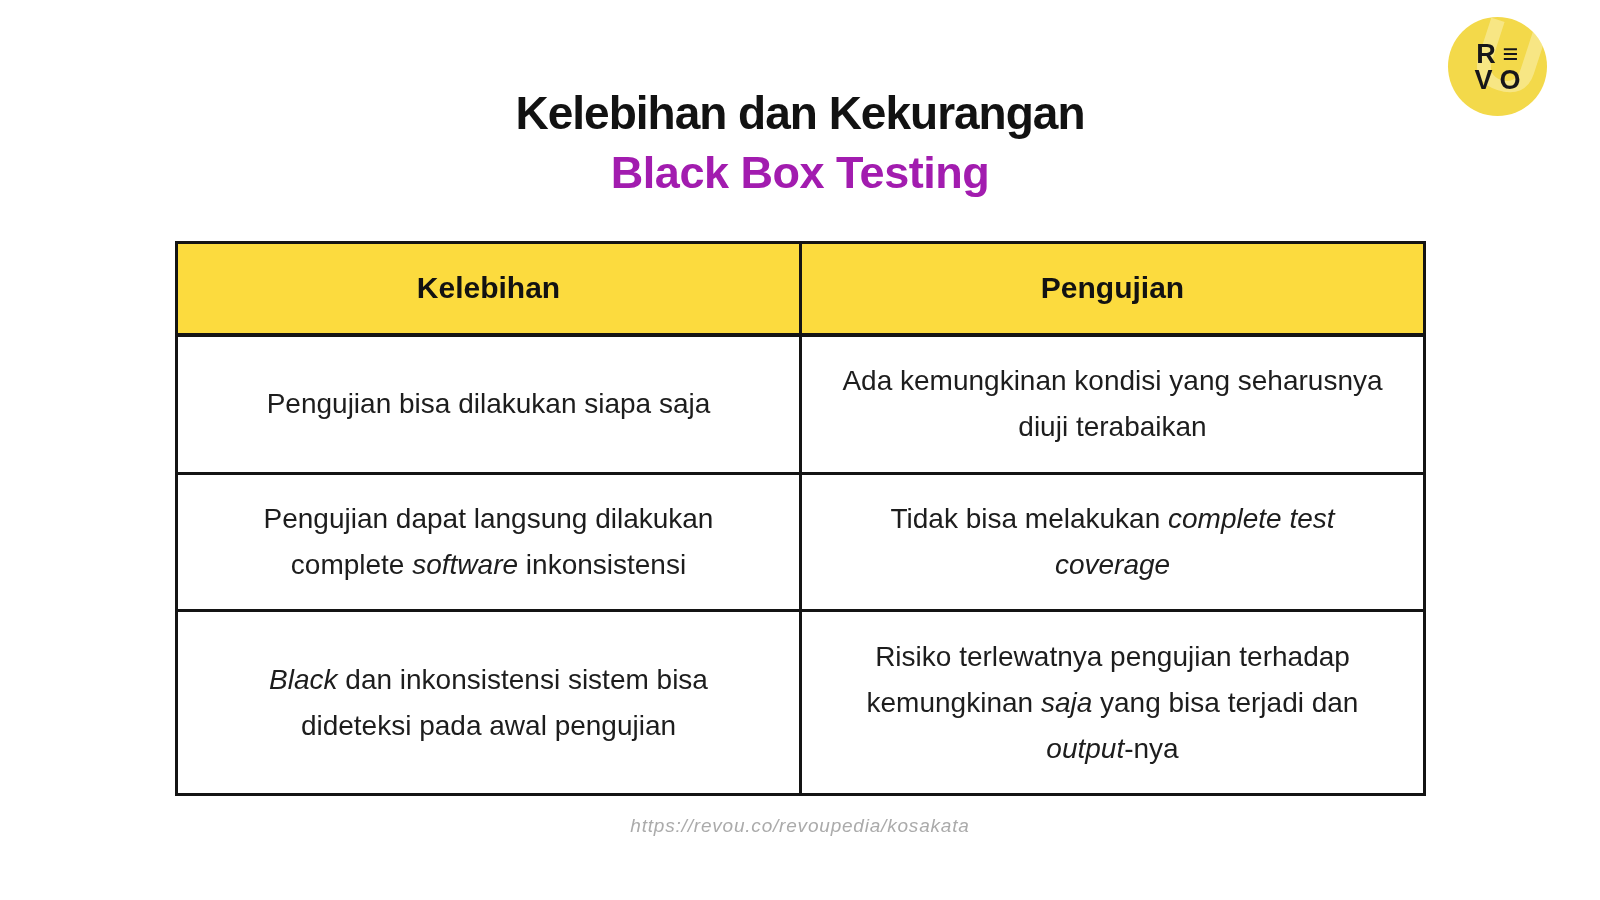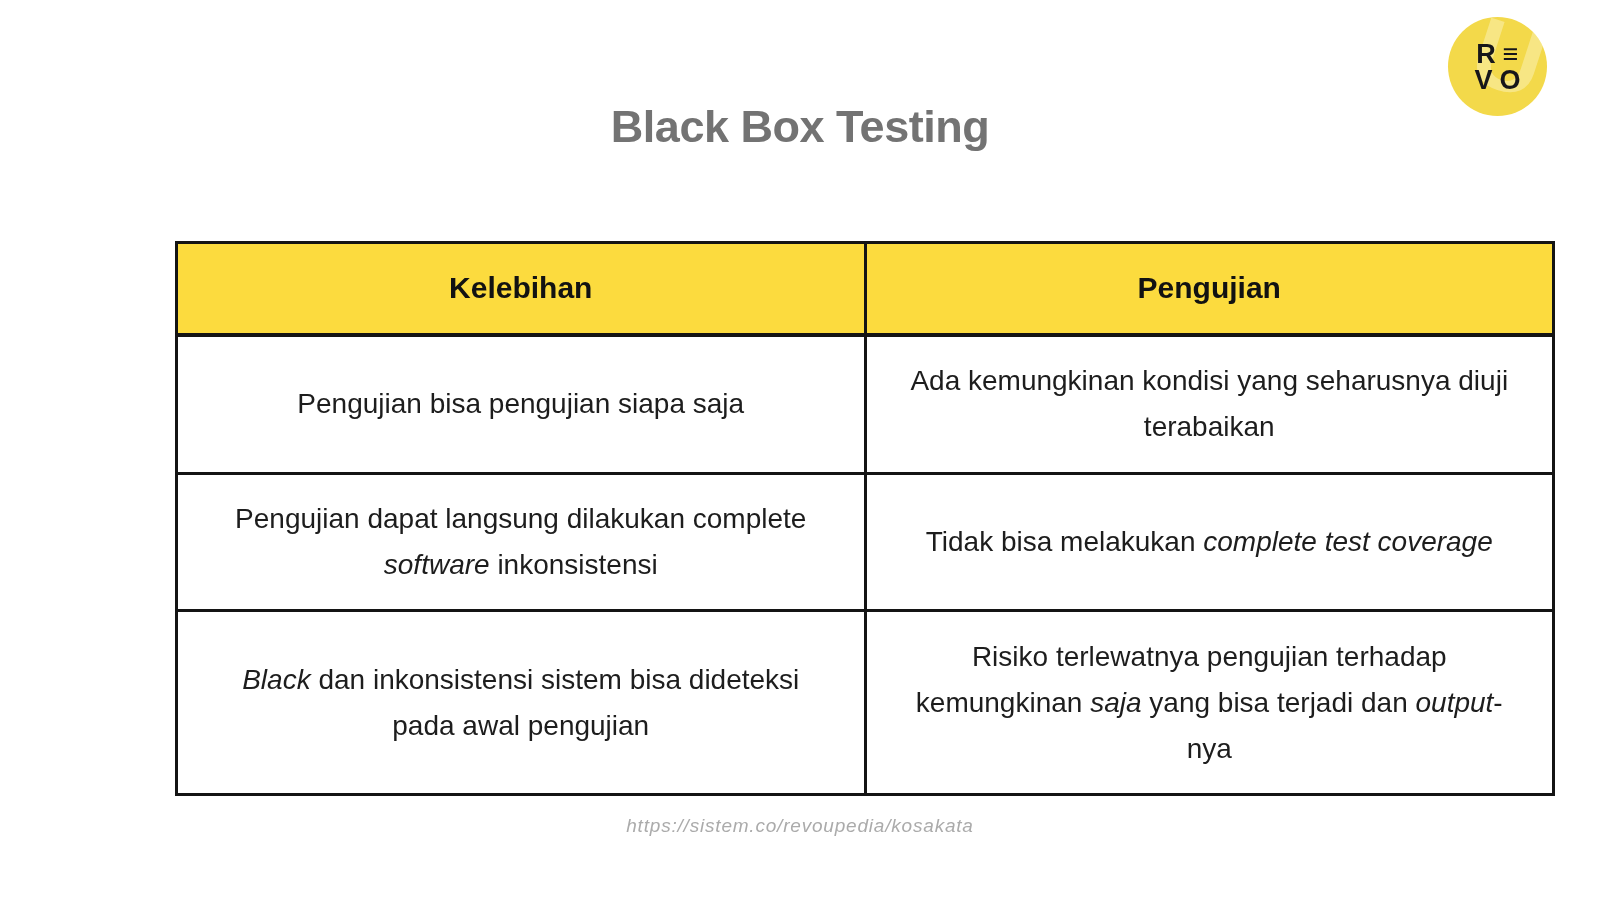--- a/index.html
+++ b/index.html
@@ -40,27 +40,27 @@
     position: absolute; top: 90px; left: 0; width: 100%;
     text-align: center;
   }
   .title-line1 {
     font-size: 46px; font-weight: 800; letter-spacing: -1px;
     color: #121212; line-height: 1.0;
   }
   .title-line2 {
     margin-top: 14px;
     font-size: 45px; font-weight: 800; letter-spacing: -0.5px;
-    color: #737373; line-height: 1.0;
+    color: #a21caf; line-height: 1.0;
   }
 
   
   table.comparison {
     position: absolute; left: 175px; top: 241px;
-    width: 1380px; height: 552px;
+    width: 1251px; height: 552px;
     border-collapse: collapse;
     table-layout: fixed;
   }
   table.comparison th, table.comparison td {
     border: 3px solid #141414;
     text-align: center; vertical-align: middle;
   }
   table.comparison th {
     background: #FCDB3E;
     height: 92px;
@@ -98,41 +98,42 @@
       <span>R</span>
       <span class="logo-e-glyph">≡</span>
     </span>
     <span class="logo-row">
       <span>V</span>
       <span>O</span>
     </span>
   </div>
 
   <div class="title-block">
+    <div class="title-line1">Kelebihan dan Kekurangan</div>
     <div class="title-line2">Black Box Testing</div>
   </div>
 
   <table class="comparison">
     <thead>
       <tr>
         <th>Kelebihan</th>
         <th>Pengujian</th>
       </tr>
     </thead>
     <tbody>
         <tr>
-          <td><span>Pengujian bisa pengujian siapa saja</span></td>
+          <td><span>Pengujian bisa dilakukan siapa saja</span></td>
           <td><span>Ada kemungkinan kondisi yang seharusnya diuji terabaikan</span></td>
         </tr>
         <tr>
           <td><span>Pengujian dapat langsung dilakukan complete </span><em>software</em><span> inkonsistensi</span></td>
           <td><span>Tidak bisa melakukan </span><em>complete test coverage</em></td>
         </tr>
         <tr>
           <td><em>Black</em><span> dan inkonsistensi sistem bisa dideteksi pada awal pengujian</span></td>
           <td><span>Risiko terlewatnya pengujian terhadap kemungkinan </span><em>saja</em><span> yang bisa terjadi dan </span><em>output</em><span>-nya</span></td>
         </tr>
       </tbody>
   </table>
 
-  <div class="footer-url">https://sistem.co/revoupedia/kosakata</div>
+  <div class="footer-url">https://revou.co/revoupedia/kosakata</div>
 
 </div>
 
 </body></html>

